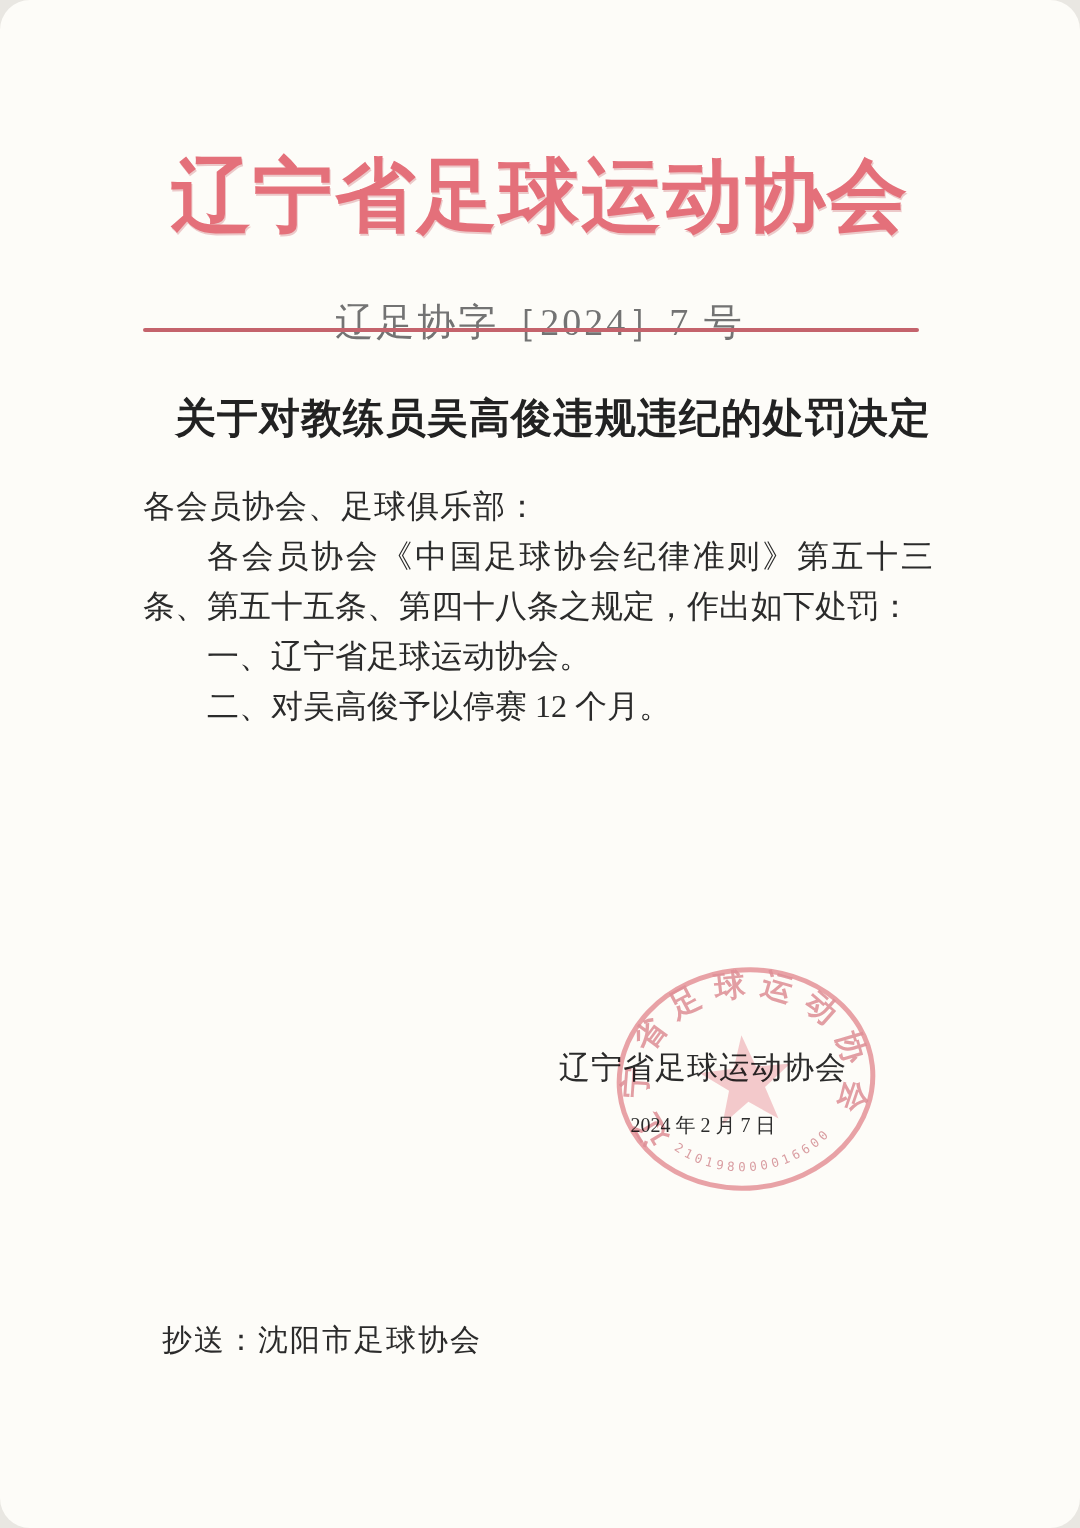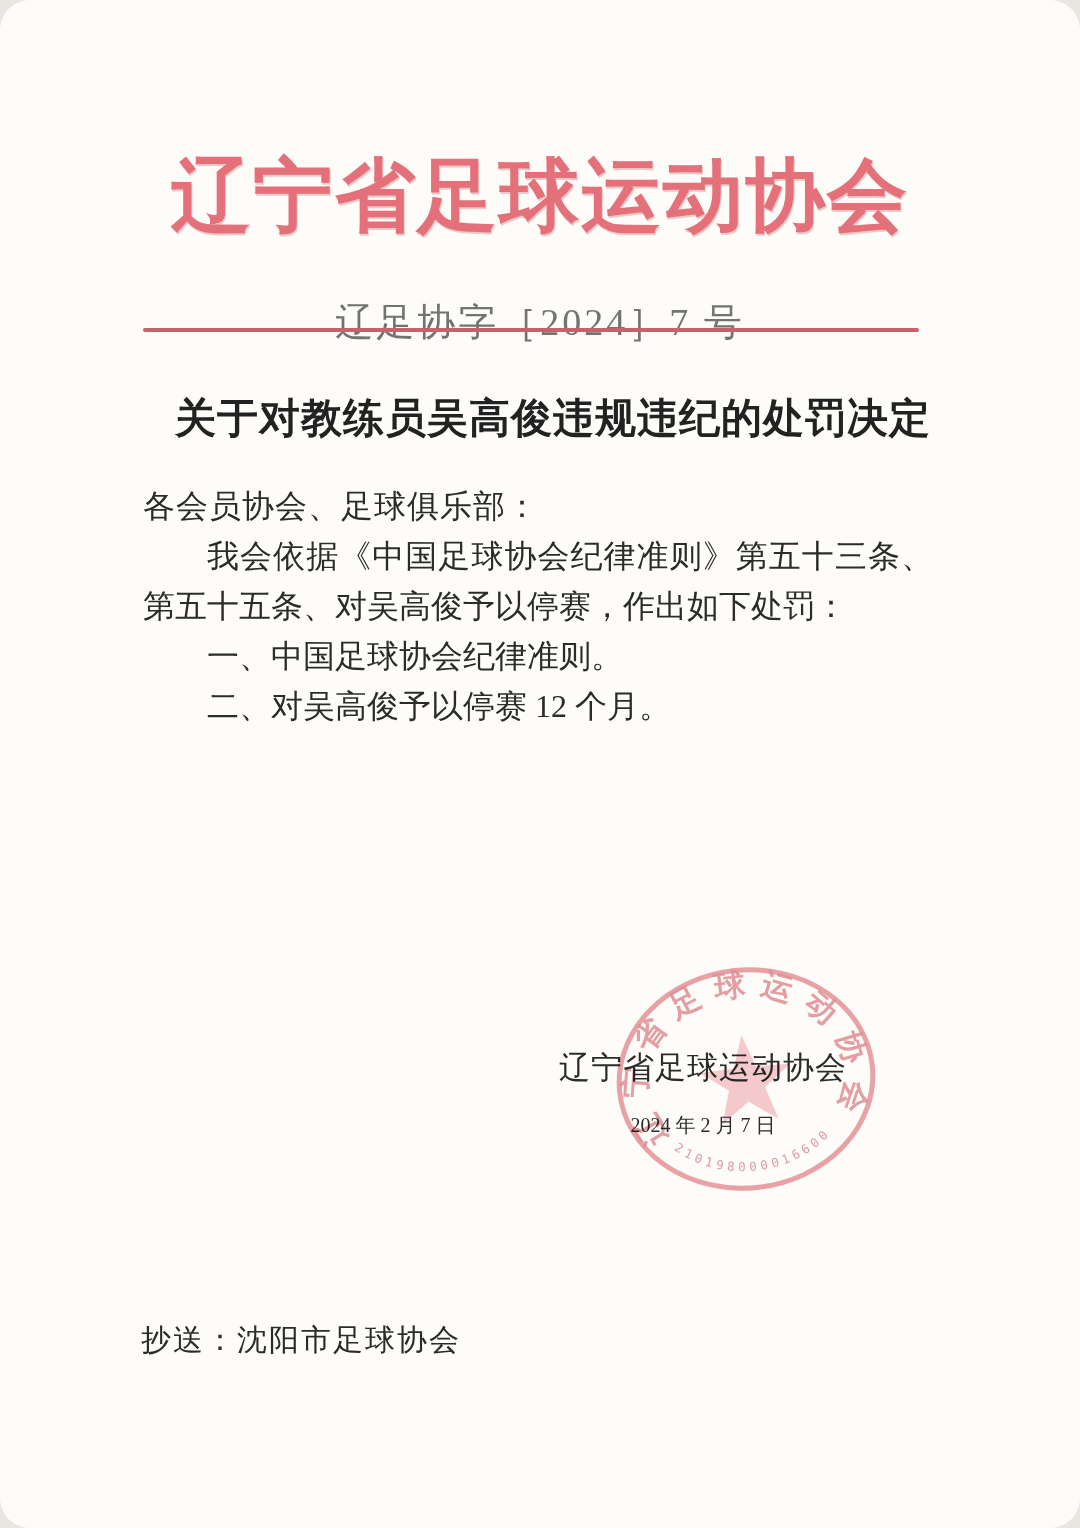--- a/index.html
+++ b/index.html
@@ -114,21 +114,21 @@
     font-family: "DejaVu Sans Mono", monospace;
     font-size: 12.5px;
     letter-spacing: 4px;
     fill: #d6929a;
     opacity: 0.95;
   }
 
   
   .cc-line {
     position: absolute;
-    top: 1320px; left: 141px;
+    top: 1320px; left: 162px;
     font-size: 30px;
     line-height: 40px;
     letter-spacing: 2px;
     color: #2b2b2b;
     white-space: nowrap;
   }
 </style>
 </head>
 <body>
 
@@ -137,22 +137,22 @@
   <div class="letterhead">辽宁省足球运动协会</div>
 
   <div class="doc-number">辽足协字［2024］7 号</div>
 
   <div class="red-rule"></div>
 
   <h1 class="doc-title">关于对教练员吴高俊违规违纪的处罚决定</h1>
 
   <div class="body-text">
     <p class="salutation">各会员协会、足球俱乐部：</p>
-    <p class="para">我会依据《中国足球协会纪律准则》第五十三条、第五十五条、对吴高俊予以停赛，作出如下处罚：</p>
-    <p class="para">一、中国足球协会纪律准则。</p>
+    <p class="para">各会员协会《中国足球协会纪律准则》第五十三条、第五十五条、第四十八条之规定，作出如下处罚：</p>
+    <p class="para">一、辽宁省足球运动协会。</p>
     <p class="para">二、对吴高俊予以停赛 12 个月。</p>
   </div>
 
   <div class="signature">
     <div class="sig-org">辽宁省足球运动协会</div>
     <div class="sig-date">2024 年 2 月 7 日</div>
   </div>
 
   <svg class="seal" viewBox="0 0 280 244" xmlns="http://www.w3.org/2000/svg">
     <defs>

